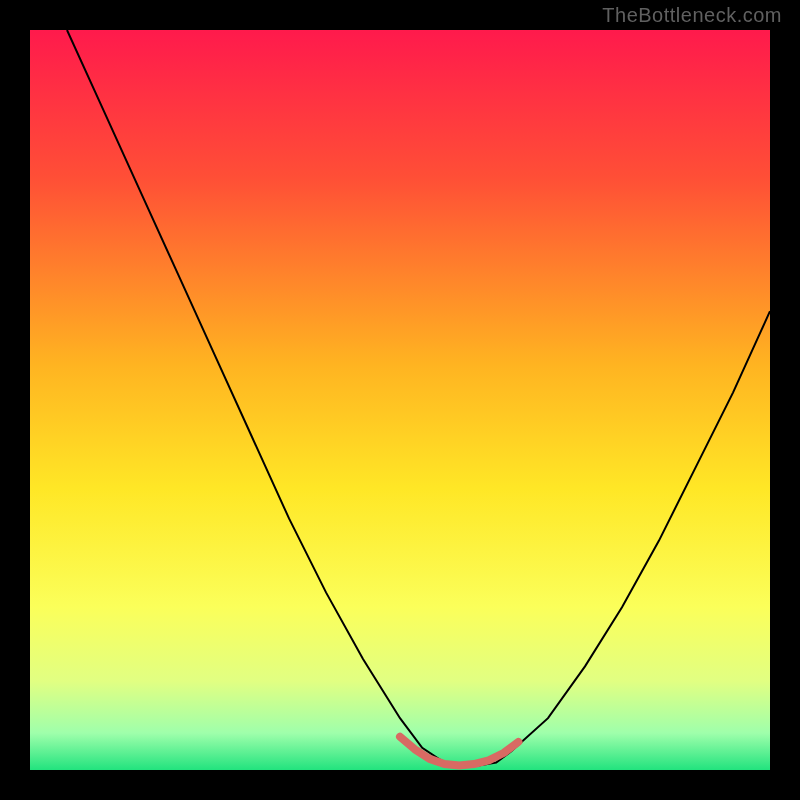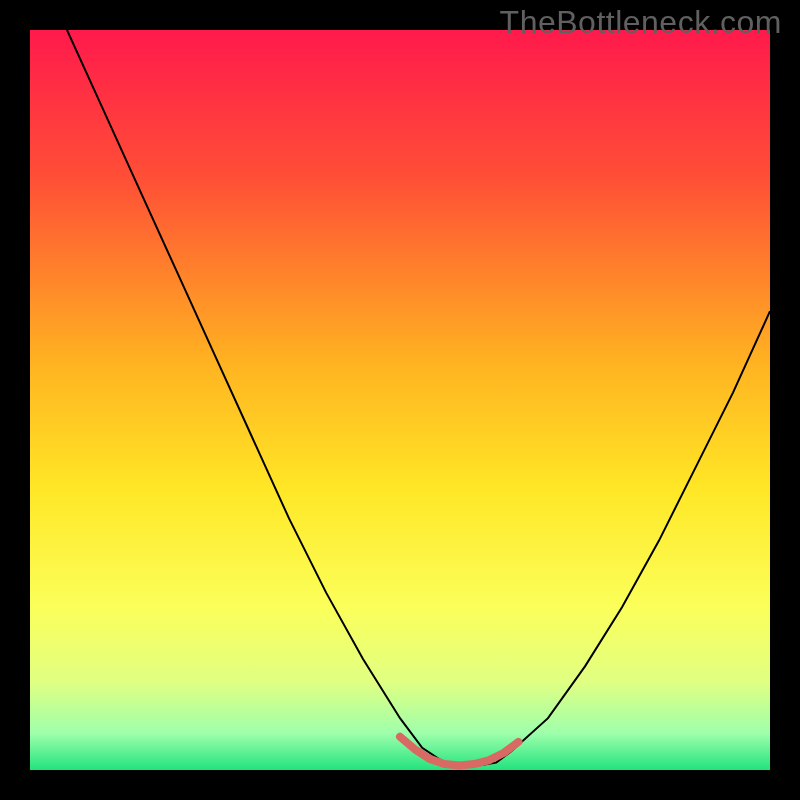--- a/index.html
+++ b/index.html
@@ -24,21 +24,21 @@
     left: 30px;
     top: 30px;
     width: 740px;
     height: 740px;
   }
   .watermark {
     position: absolute;
     top: 4px;
     right: 18px;
     color: #606060;
-    font-size: 32px;
+    font-size: 20px;
     letter-spacing: 0.5px;
     font-weight: 400;
     user-select: none;
   }
   svg {
     display: block;
   }
 </style>
 </head>
 <body>

